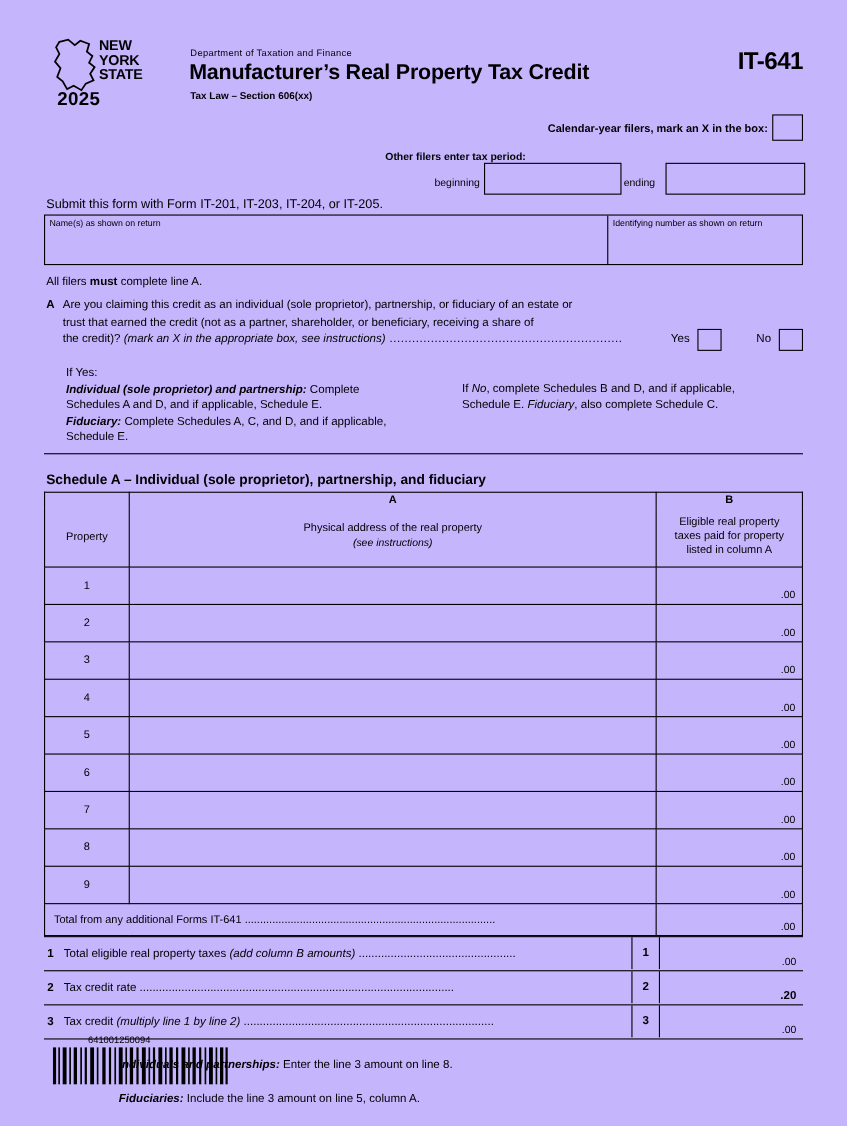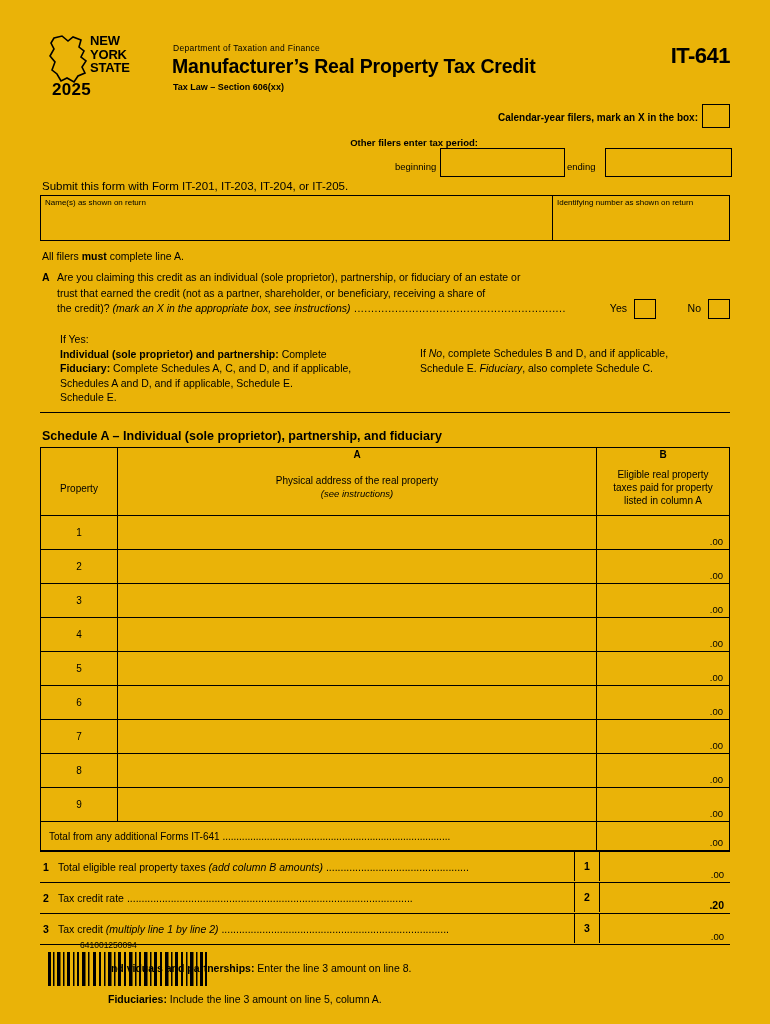--- a/index.html
+++ b/index.html
@@ -8,21 +8,21 @@
     background: #ffffff;
   }
   body {
     font-family: "Liberation Sans", sans-serif;
     color: #000;
   }
   .page {
     position: relative;
     width: 770px;
     height: 1024px;
-    background: #eab308;
+    background: #c4b5fd;
     overflow: hidden;
   }
   .inner {
     position: absolute;
     left: 40px;
     top: 30px;
     width: 690px;
   }
   
   .header {
@@ -240,21 +240,21 @@
     top: 0;
     width: 350px;
   }
   .ifno {
     position: absolute;
     left: 380px;
     top: 14px;
     width: 310px;
   }
   .ital { }
-  .bold { font-weight: bold; }
+  .bold { font-weight: bold; font-style: italic; }
   
   .sched-head {
     border-top: 1.6px solid #000;
     margin-top: 10px;
     padding: 16px 0 4px 2px;
     font-size: 12.5px;
     font-weight: bold;
   }
   table.sched {
     border-collapse: collapse;
@@ -433,22 +433,22 @@
       <span class="yes-label">Yes</span>
       <span class="yes-box"></span>
       <span class="no-label">No</span>
       <span class="no-box"></span>
     </div>
 
     <div class="ifblock">
       <div class="ifyes">
         <div class="ital">If Yes:</div>
         <div><span class="bold">Individual (sole proprietor) and partnership:</span><span> Complete</span></div>
+        <div>Schedules A and D, and if applicable, Schedule E.</div>
         <div><span class="bold">Fiduciary:</span><span> Complete Schedules A, C, and D, and if applicable,</span></div>
-        <div>Schedules A and D, and if applicable, Schedule E.</div>
         <div>Schedule E.</div>
       </div>
       <div class="ifno">
         <div>If <i>No</i>, complete Schedules B and D, and if applicable,</div>
         <div>Schedule E. <i>Fiduciary</i>, also complete Schedule C.</div>
       </div>
     </div>
 
     <div class="sched-head">Schedule A – Individual (sole proprietor), partnership, and fiduciary</div>
 

